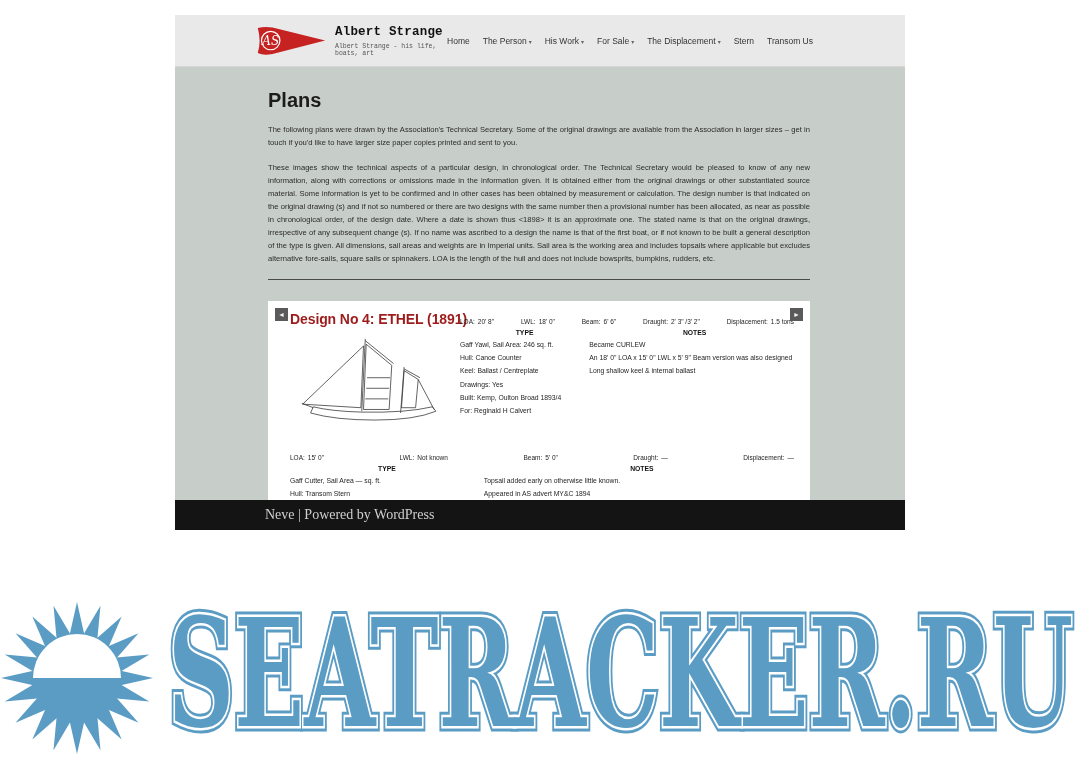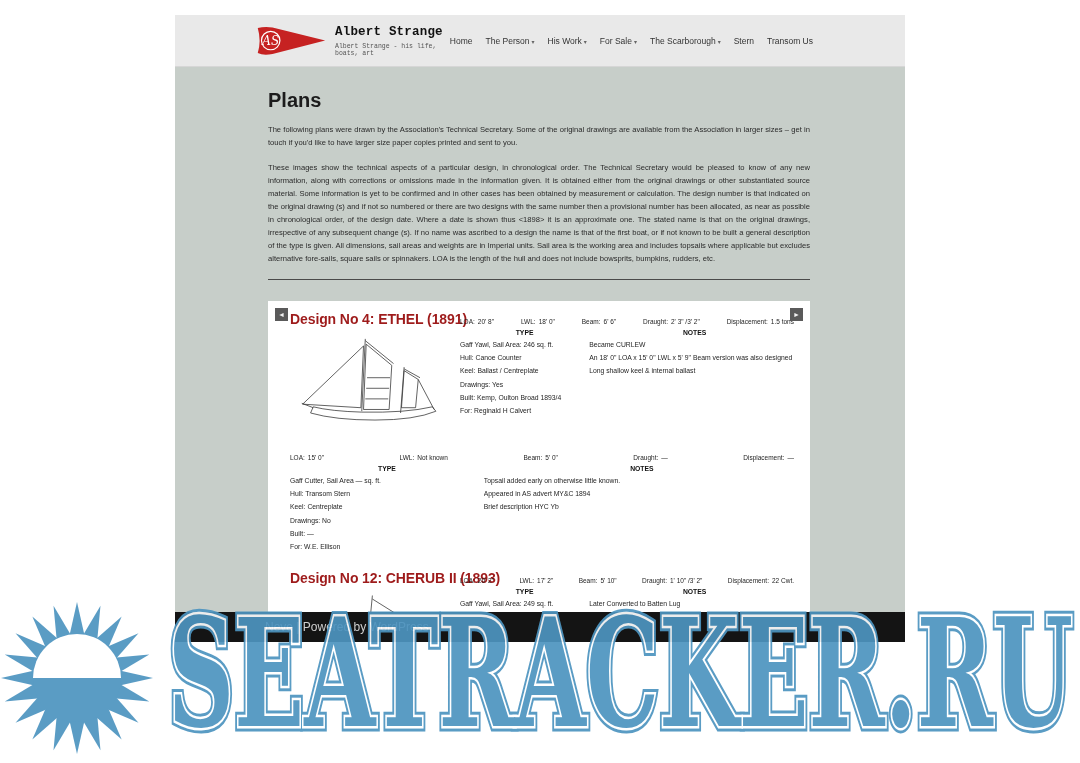--- a/index.html
+++ b/index.html
@@ -1,20 +1,20 @@
 <!DOCTYPE html>
 <html><head>
 <meta charset="utf-8">
 <style>
   * { margin:0; padding:0; box-sizing:border-box; }
   html,body { width:1080px; height:763px; background:#ffffff; overflow:hidden;
               font-family:"Liberation Sans", sans-serif; position:relative; }
 
   
-  .site { position:absolute; left:175px; top:15px; width:730px; height:627px;
+  .site { position:absolute; left:175px; top:15px; width:730px; height:515px;
           display:flex; flex-direction:column; background:#c7cec9; }
 
   
   .site-header { height:52px; background:#e9e9e9; border-bottom:1px solid #d6d6d6;
                  display:flex; align-items:center; padding:0 14px 0 80px; flex:none; }
   .logo { width:72px; height:36px; flex:none; }
   .brand { margin-left:8px;font-family:Liberation Mono, monospace; }
   .brand-title { font-size:12.5px; font-weight:bold; color:#111; letter-spacing:.2px; }
   .brand-tag { font-size:6.5px; color:#555; margin-top:4px; }
   .nav { margin-left:auto; display:flex; align-items:flex-start; gap:13px; padding-right:78px; }
@@ -49,21 +49,21 @@
   .cols-head .th-notes { width:62%; text-align:center; }
   .cols-body { display:flex; }
   .type-col { width:38%; }
   .notes-col { width:62%; }
   .tline { font-size:6.8px; color:#1e1e1e; line-height:8px; margin-bottom:5.2px; white-space:nowrap;
            overflow:hidden; }
 
   
   .site-footer { height:30px; background:#141414; flex:none; display:flex; align-items:center;
                  padding-left:90px; }
-  .footer-credit { font-size:12px; color:#cfcfcf; cursor:pointer; }
+  .footer-credit { font-size:14px; color:#cfcfcf; cursor:pointer;font-family:Liberation Serif, serif; }
 
   
   .watermark { position:absolute; left:0; top:0; z-index:10; pointer-events:none; opacity:.92; }
 </style>
 </head>
 <body>
 
 <div class="site">
 
   <header class="site-header">
@@ -74,21 +74,21 @@
     </svg>
     <div class="brand">
       <div class="brand-title">Albert Strange</div>
       <div class="brand-tag">Albert Strange - his life, boats, art</div>
     </div>
     <nav class="nav">
       <span class="nav-item"><span>Home</span></span>
       <span class="nav-item"><span>The Person</span><span class="caret">▾</span></span>
       <span class="nav-item"><span>His Work</span><span class="caret">▾</span></span>
       <span class="nav-item"><span>For Sale</span><span class="caret">▾</span></span>
-      <span class="nav-item"><span>The Scarborough</span><span class="caret">▾</span></span>
+      <span class="nav-item"><span>The Displacement</span><span class="caret">▾</span></span>
       <span class="nav-item"><span>Stern</span></span>
       <span class="nav-item"><span>Transom Us</span></span>
     </nav>
   </header>
 
   <main class="site-main">
     <h1 class="page-title">Plans</h1>
     <p class="intro">The following plans were drawn by the Association's Technical Secretary. Some of the original drawings are available from the Association in larger sizes – get in touch if you'd like to have larger size paper copies printed and sent to you.</p>
     <p class="intro">These images show the technical aspects of a particular design, in chronological order. The Technical Secretary would be pleased to know of any new information, along with corrections or omissions made in the information given. It is obtained either from the original drawings or other substantiated source material. Some information is yet to be confirmed and in other cases has been obtained by measurement or calculation. The design number is that indicated on the original drawing (s) and if not so numbered or there are two designs with the same number then a provisional number has been allocated, as near as possible in chronological order, of the design date. Where a date is shown thus &lt;1898&gt; it is an approximate one. The stated name is that on the original drawings, irrespective of any subsequent change (s). If no name was ascribed to a design the name is that of the first boat, or if not known to be built a general description of the type is given. All dimensions, sail areas and weights are in Imperial units. Sail area is the working area and includes topsails where applicable but excludes alternative fore-sails, square sails or spinnakers. LOA is the length of the hull and does not include bowsprits, bumpkins, rudders, etc.</p>
     <hr class="rule">

